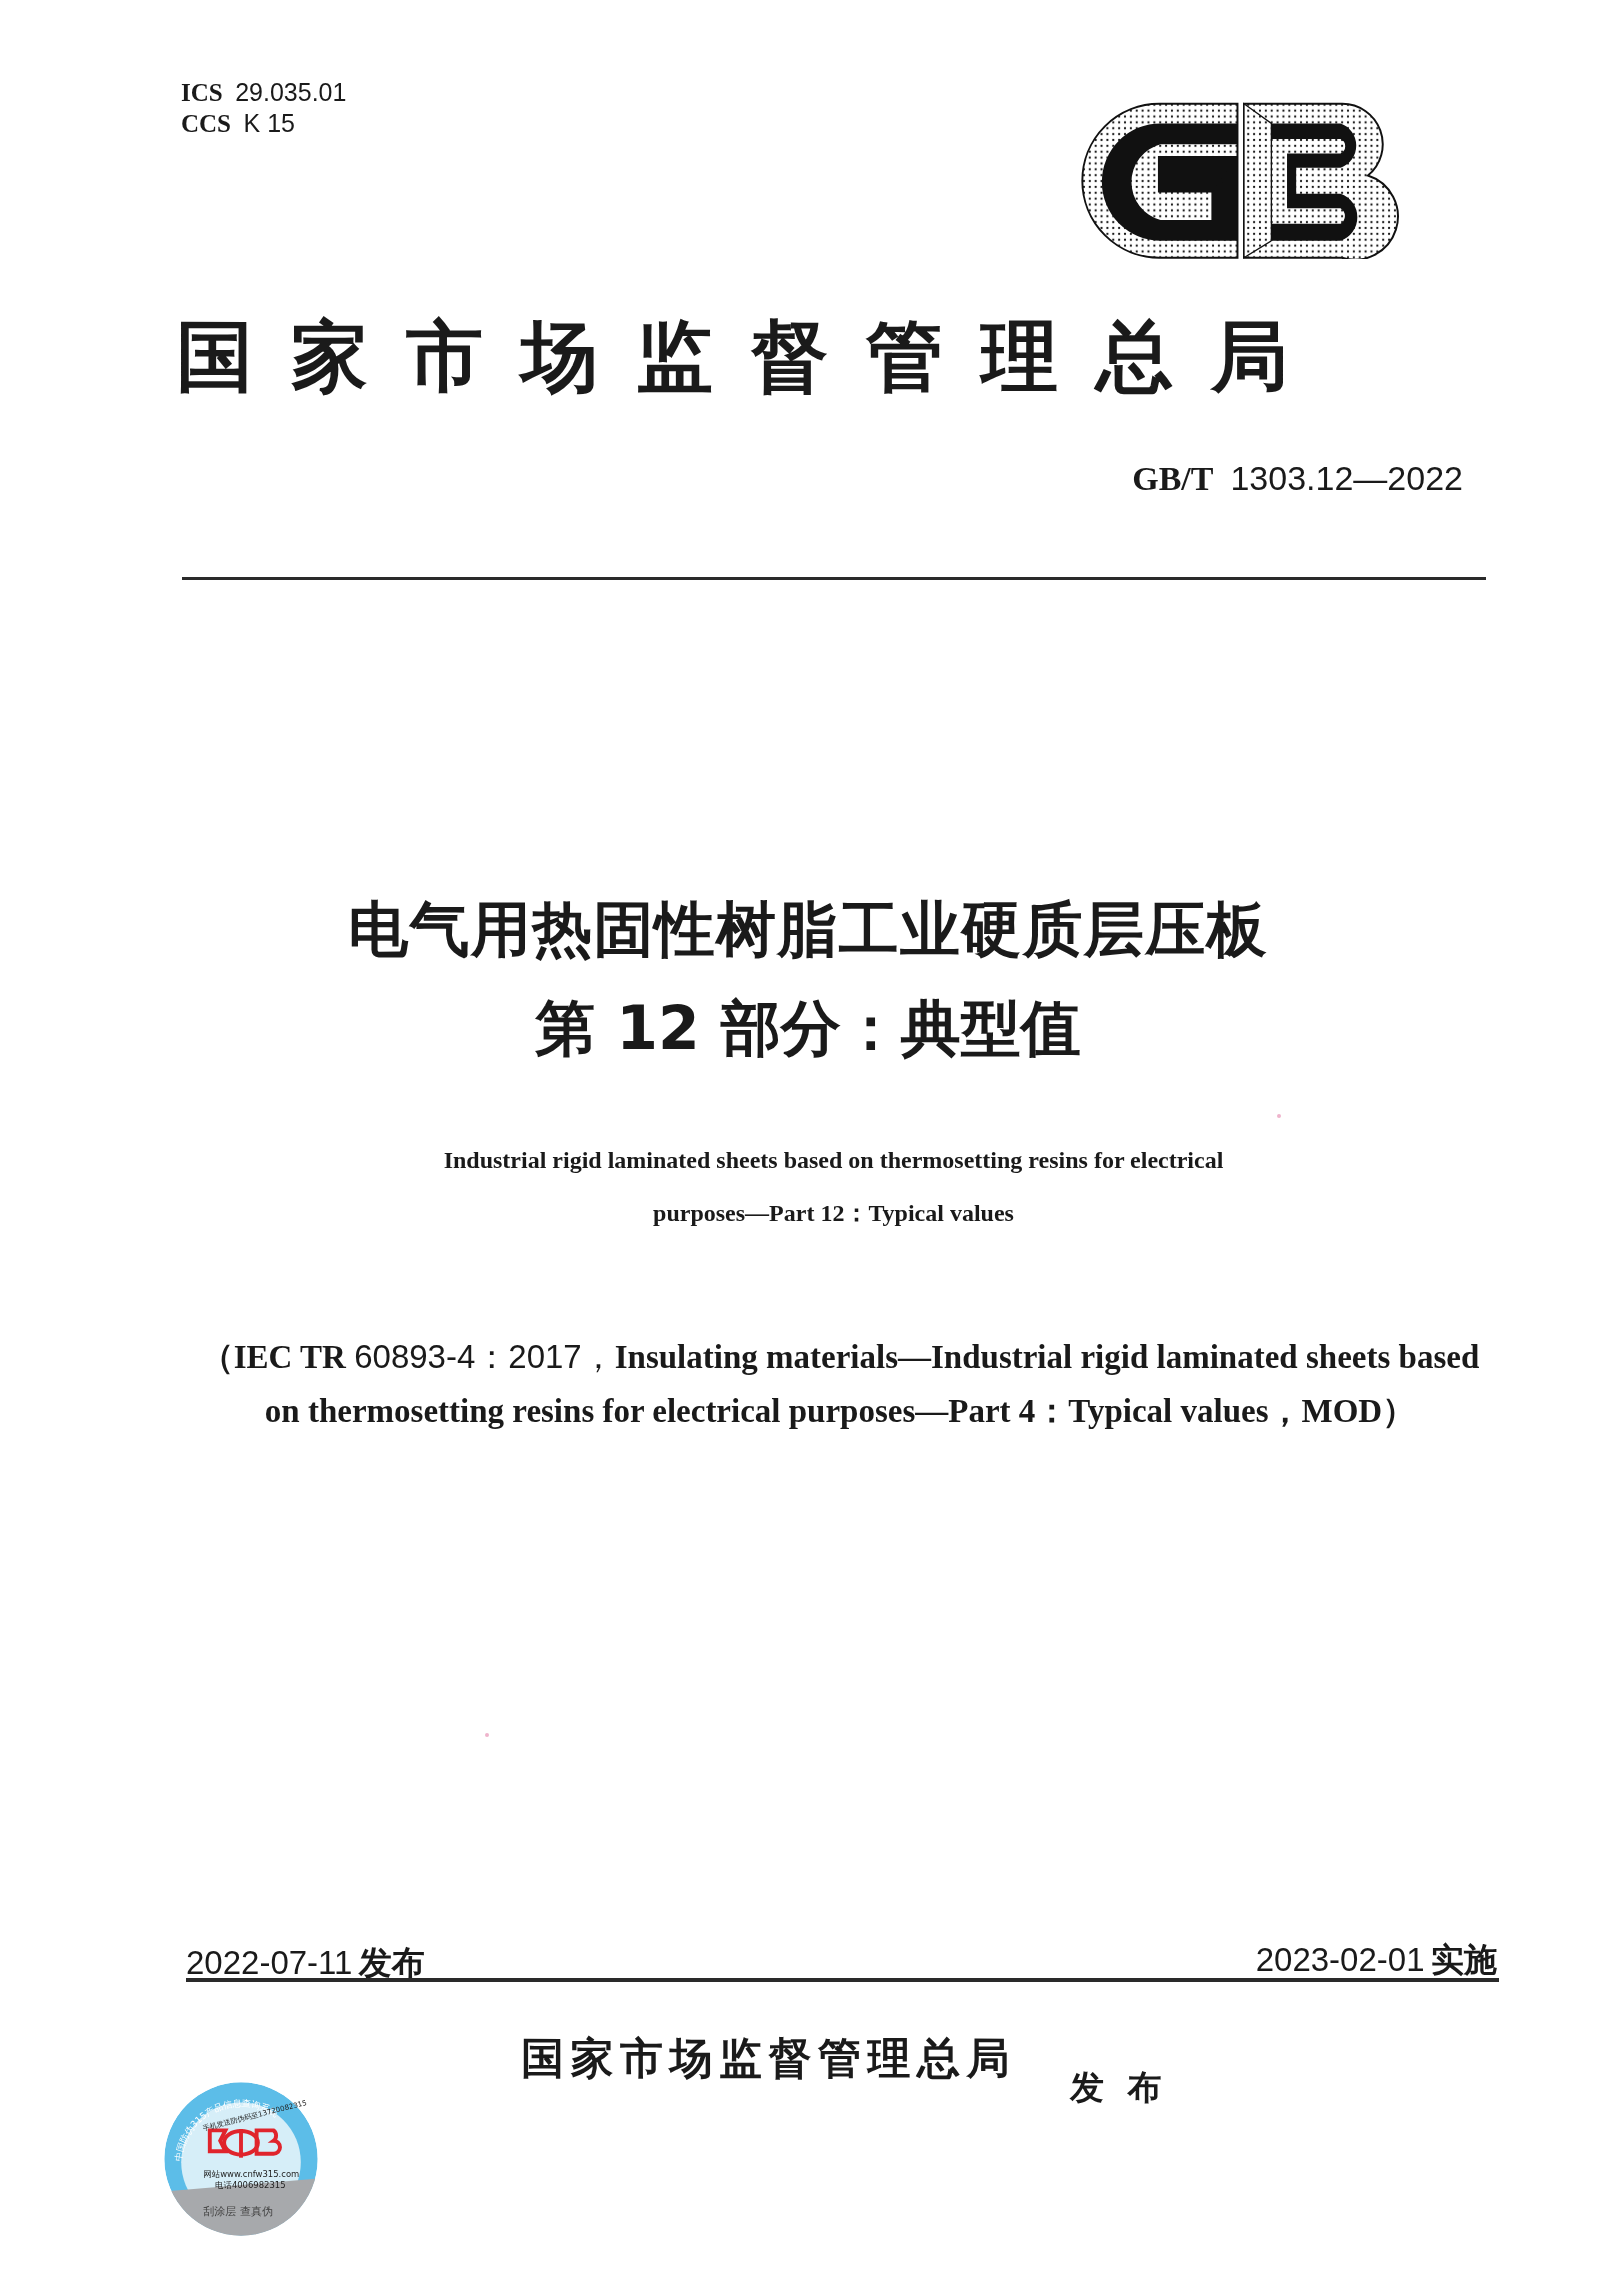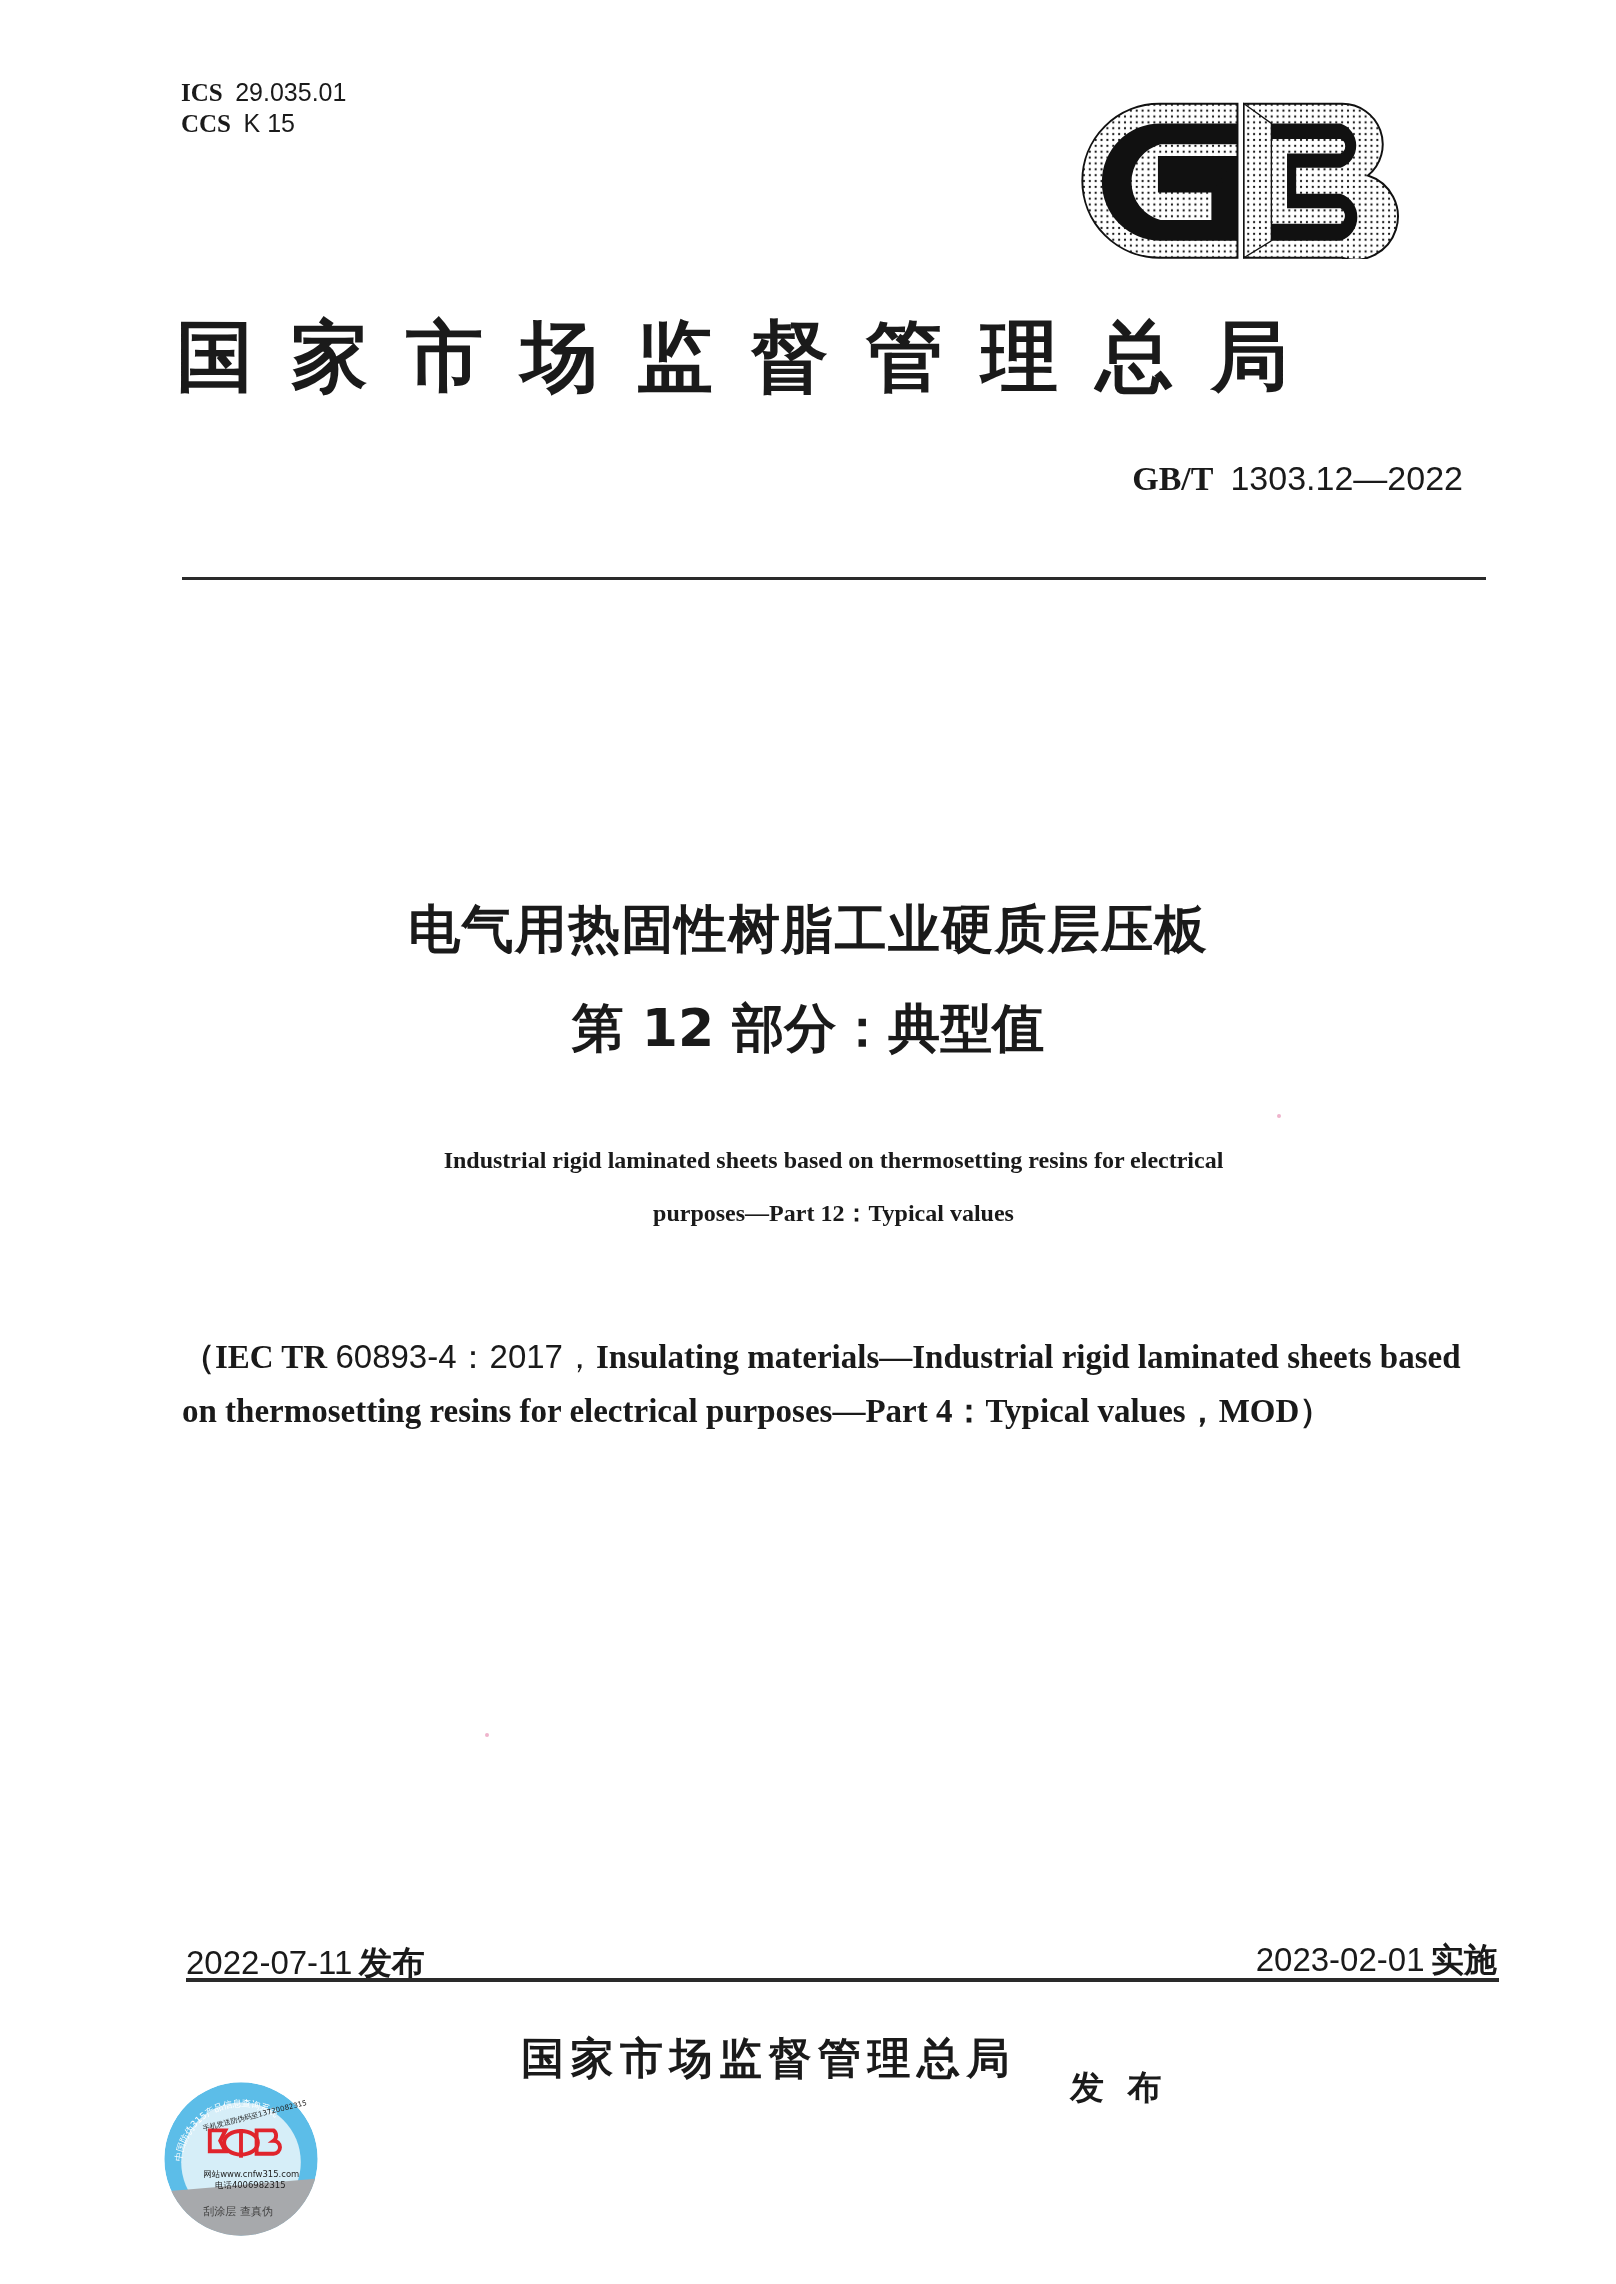--- a/index.html
+++ b/index.html
@@ -18,30 +18,30 @@
   .national-title { left: 176px; top: 311px; width: 1329px; font-family: "DejaVu Serif", serif; font-weight: bold;
     font-size: 77px; letter-spacing: 38px; white-space: nowrap; line-height: 91px; }
 
   .std-number { right: 153px; top: 459px; font-size: 34px; white-space: nowrap; text-align: center; }
   .std-number .lbl { font-family: "Liberation Serif", serif; font-weight: bold; }
   .std-number .val { font-family: "Liberation Sans", sans-serif; }
 
   .rule-top { left: 182px; top: 577px; width: 1304px; height: 3.3px; background: #2a2a2a; }
 
   .cn-title { left: 0; width: 1616px; text-align: center; font-family: "DejaVu Sans", sans-serif; font-weight: bold;
-    font-size: 52px; line-height: 72px; white-space: nowrap; }
+    font-size: 60px; line-height: 72px; white-space: nowrap; }
   .cn-title-1 { top: 893px; letter-spacing: 1.3px; }
   .cn-title-2 { top: 992px; }
 
   .en-title { left: 195px; width: 1277px; text-align: center; font-family: "Liberation Serif", serif; font-weight: bold;
     font-size: 24px; line-height: 53px; }
   .en-title-1 { top: 1134px; }
   .en-title-2 { top: 1187px; }
 
-  .adopt { left: 182px; width: 1316px; text-align: left; font-family: "Liberation Serif", serif; font-weight: bold;
+  .adopt { left: 182px; width: 1316px; text-align: center; font-family: "Liberation Serif", serif; font-weight: bold;
     font-size: 33px; line-height: 55px; }
   .adopt-1 { top: 1329px; }
   .adopt-2 { top: 1384px; }
   .adopt .num { font-family: "Liberation Sans", sans-serif; font-weight: normal; }
 
   .date-issue { left: 186px; top: 1941px; font-size: 33px; white-space: nowrap; }
   .date-impl { right: 119px; top: 1938px; font-size: 33px; white-space: nowrap; }
   .date-issue .d, .date-impl .d { font-family: "Liberation Sans", sans-serif; }
   .date-issue .w, .date-impl .w { font-family: "DejaVu Sans", sans-serif; font-weight: bold; margin-left: 6.5px; }
 

